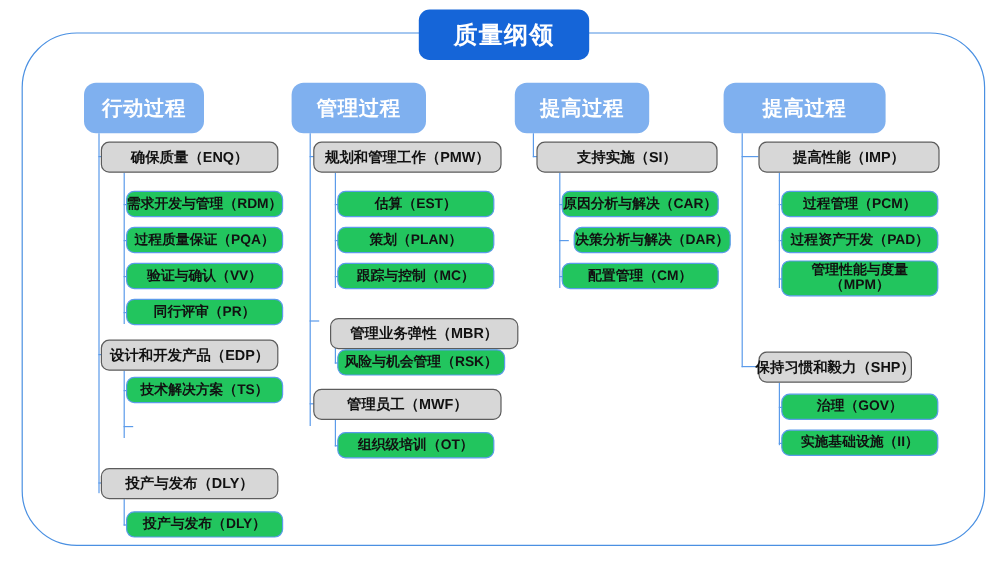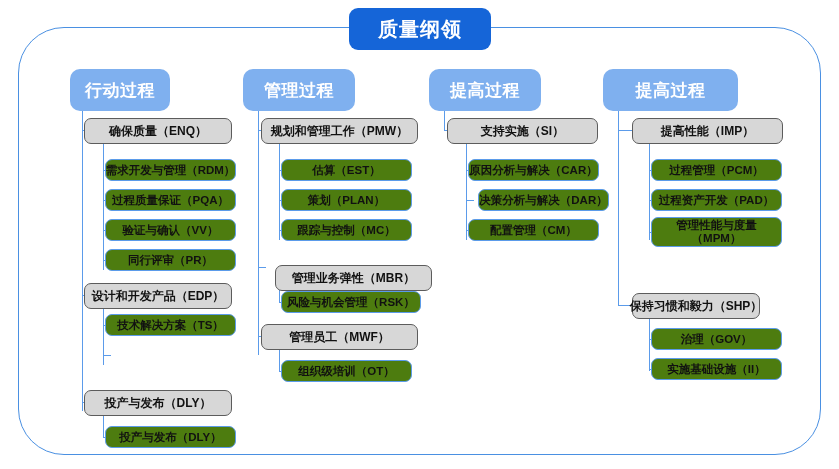--- a/index.html
+++ b/index.html
@@ -69,21 +69,21 @@
     font-size: 12px;
     font-weight: bold;
     z-index: 4;
     white-space: nowrap;
   }
 
   
   .lvl3 {
     position: absolute;
     height: 22px;
-    background: #4d7c0f;
+    background: #22c55e;
     border: 1.2px solid #5b9bea;
     border-radius: 7px;
     display: flex; align-items: center; justify-content: center;
     text-align: center;
     color: #111111;
     font-size: 11.5px;
     font-weight: bold;
     line-height: 1.05;
     z-index: 4;
     white-space: nowrap;

